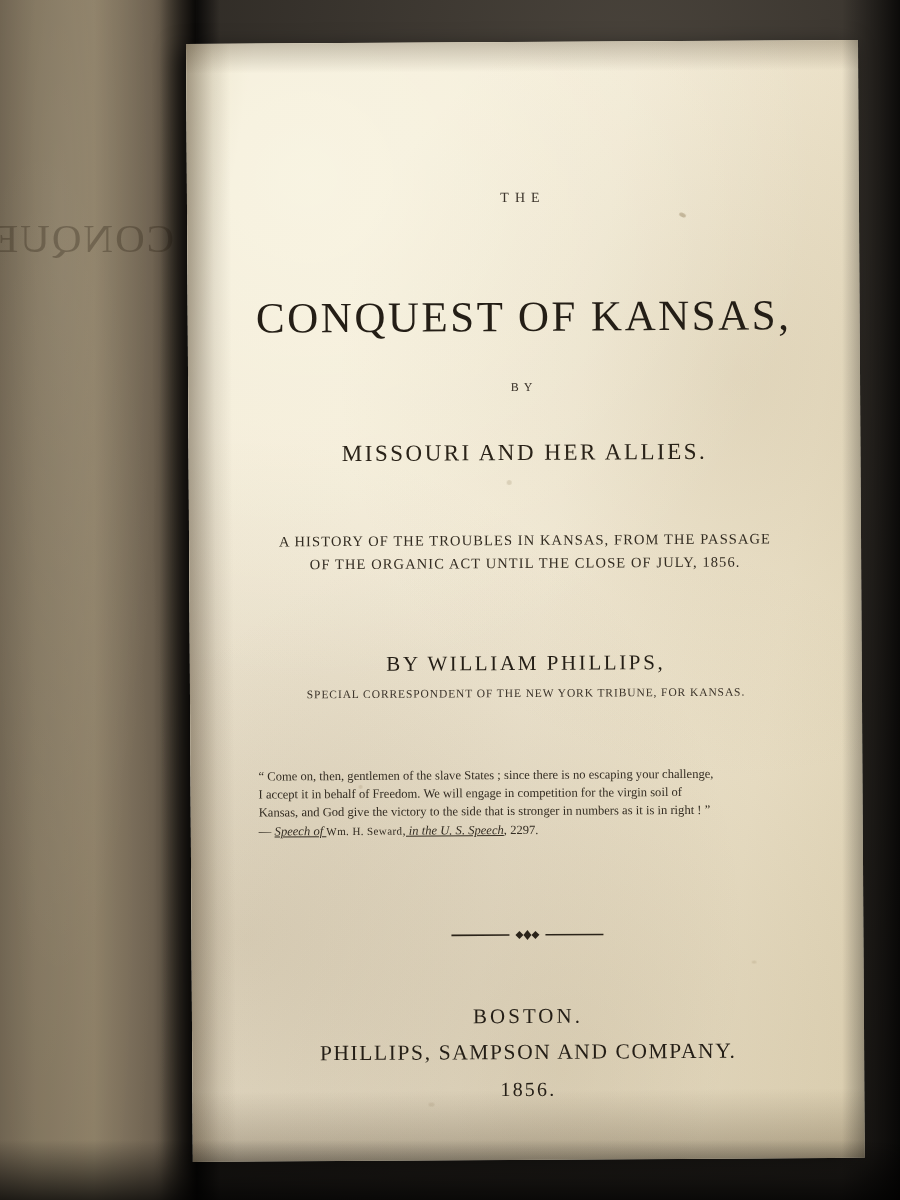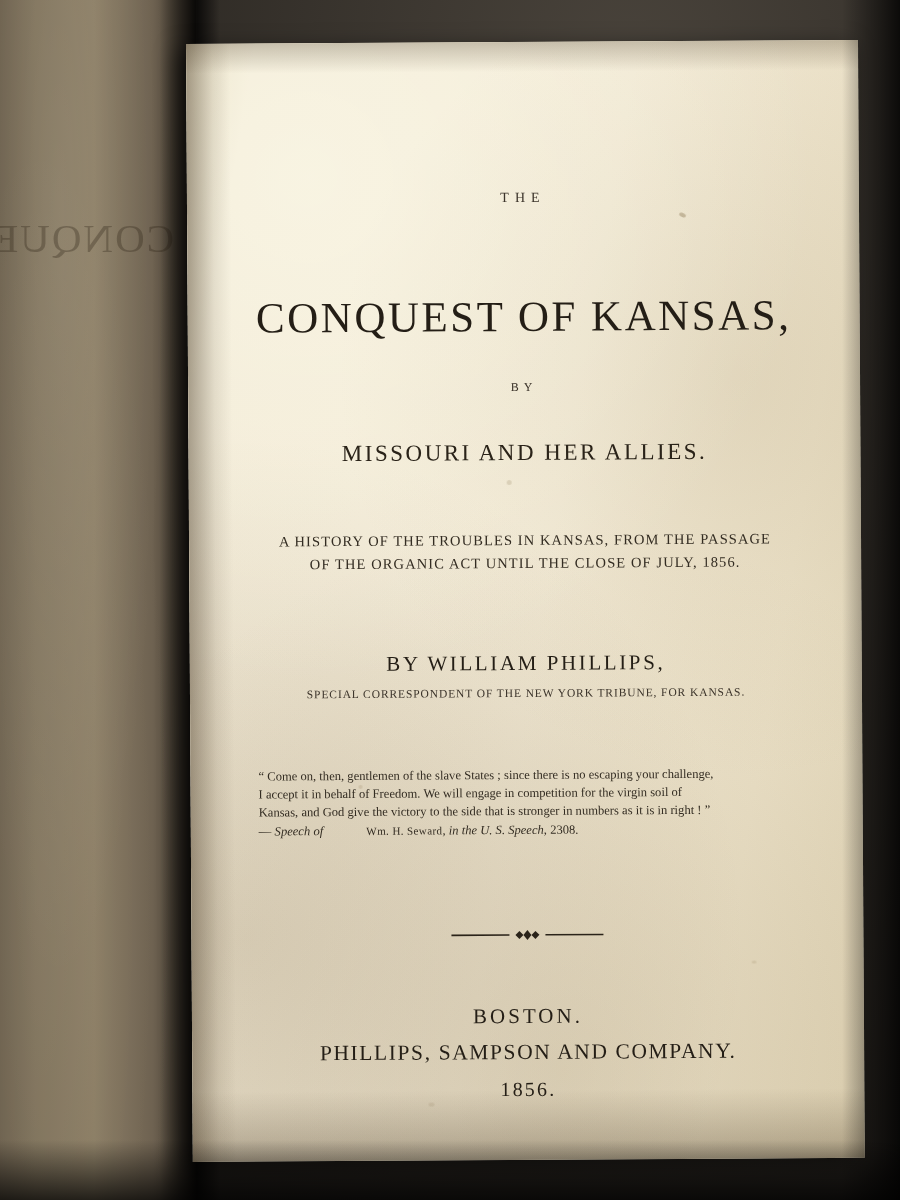--- a/index.html
+++ b/index.html
@@ -193,22 +193,22 @@
     top: 725px;
     left: 68px;
     right: 52px;
     font-size: 12.6px;
     line-height: 1.42;
     text-align: left;
     color: #332c22;
   }
   .t-epigraph .line { display: block; white-space: nowrap; }
   .t-epigraph .attrib { display: block; margin-top: 1px; }
-  .t-epigraph .attrib i { font-style: italic; }
-  .sc { font-size: 11px; letter-spacing: 0.4px; margin-left: 40px; }
+  .t-epigraph .attrib i { font-style: italic; text-decoration: underline; }
+  .sc { font-size: 11px; letter-spacing: 0.4px; }
 
   
   .ornament {
     position: absolute;
     top: 885px;
     left: 0; right: 0;
     height: 16px;
   }
 
   .t-city {
@@ -283,21 +283,21 @@
         <div>OF THE ORGANIC ACT UNTIL THE CLOSE OF JULY, 1856.</div>
       </div>
 
       <div class="t-author">BY WILLIAM PHILLIPS,</div>
       <div class="t-author-role">SPECIAL CORRESPONDENT OF THE NEW YORK TRIBUNE, FOR KANSAS.</div>
 
       <div class="t-epigraph">
         <span class="line">“ Come on, then, gentlemen of the slave States ; since there is no escaping your challenge,</span>
         <span class="line">I accept it in behalf of Freedom.  We will engage in competition for the virgin soil of</span>
         <span class="line">Kansas, and God give the victory to the side that is stronger in numbers as it is in right ! ”</span>
-        <span class="attrib"><span>— </span><i>Speech of </i><span class="sc">Wm. H. Seward</span><i>, in the U. S. Speech</i><span>, 2308.</span></span>
+        <span class="attrib"><span>— </span><i>Speech of </i><span class="sc">Wm. H. Seward</span><i>, in the U. S. Speech</i><span>, 2297.</span></span>
       </div>
 
       <div class="ornament" style="display: flex; justify-content: center;">
         <svg width="160" height="16" viewBox="0 0 160 16" xmlns="http://www.w3.org/2000/svg">
           <line x1="4" y1="8" x2="62" y2="8" stroke="#2a2319" stroke-width="1.6"></line>
           <line x1="98" y1="8" x2="156" y2="8" stroke="#2a2319" stroke-width="1.6"></line>
           <polygon points="68,8 72,4 76,8 72,12" fill="#2a2319"></polygon>
           <polygon points="76,8 80,3 84,8 80,13" fill="#2a2319"></polygon>
           <polygon points="84,8 88,4 92,8 88,12" fill="#2a2319"></polygon>
         </svg>

